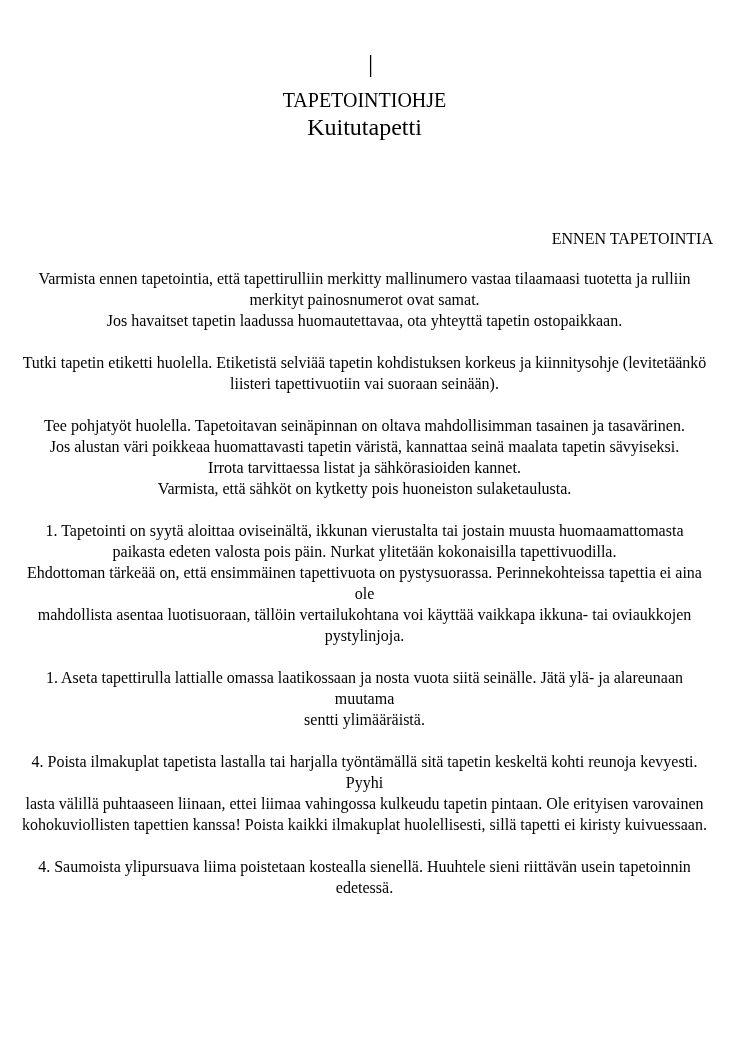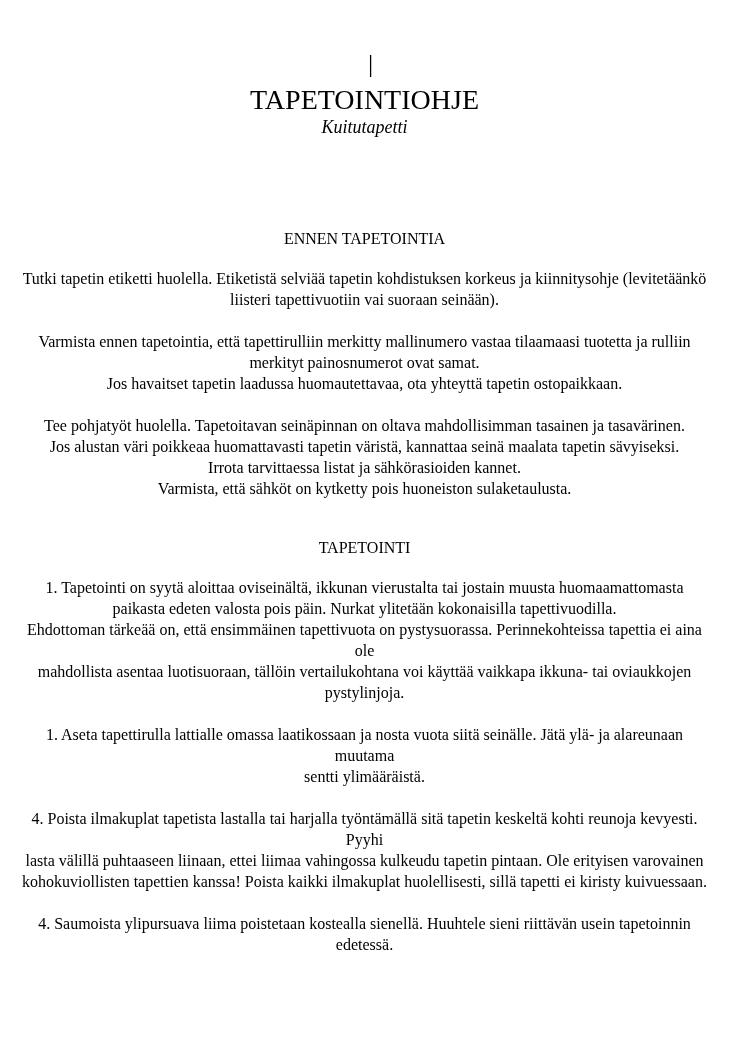--- a/index.html
+++ b/index.html
@@ -22,36 +22,36 @@
     text-align: center;
   }
   .caret-mark {
     font-size: 26px;
     line-height: 28px;
     height: 28px;
     transform: translateX(6px);
     font-weight: normal;
   }
   .doc-title {
-    font-size: 28px;
+    font-size: 20px;
     font-weight: normal;
     line-height: 32px;
     margin: 6px 0 0 0;
   }
   .doc-subtitle {
-    font-size: 18px;
+    font-size: 24px;
     line-height: 22px;
     margin: 0;
-    font-style: italic;
   }
   .section-heading {
     font-size: 16px;
     font-weight: normal;
     line-height: 21px;
     margin: 0 0 19px 0;
+    text-align: right;
   }
   .section-heading.first {
     margin-top: 90px;
   }
   .section-heading.second {
     margin-top: 38px;
   }
   .para {
     font-size: 16px;
     line-height: 21px;
@@ -64,33 +64,32 @@
 
 <main class="page">
 
   <div class="caret-mark">|</div>
 
   <h1 class="doc-title">TAPETOINTIOHJE</h1>
   <div class="doc-subtitle">Kuitutapetti</div>
 
   <section>
     <h2 class="section-heading first">ENNEN TAPETOINTIA</h2>
-    <p class="para">Tutki tapetin etiketti huolella. Etiketistä selviää tapetin kohdistuksen korkeus ja kiinnitysohje (levitetäänkö
-liisteri tapettivuotiin vai suoraan seinään).</p>
     <p class="para">Varmista ennen tapetointia, että tapettirulliin merkitty mallinumero vastaa tilaamaasi tuotetta ja rulliin
 merkityt painosnumerot ovat samat.
 Jos havaitset tapetin laadussa huomautettavaa, ota yhteyttä tapetin ostopaikkaan.</p>
+    <p class="para">Tutki tapetin etiketti huolella. Etiketistä selviää tapetin kohdistuksen korkeus ja kiinnitysohje (levitetäänkö
+liisteri tapettivuotiin vai suoraan seinään).</p>
     <p class="para">Tee pohjatyöt huolella. Tapetoitavan seinäpinnan on oltava mahdollisimman tasainen ja tasavärinen.
 Jos alustan väri poikkeaa huomattavasti tapetin väristä, kannattaa seinä maalata tapetin sävyiseksi.
 Irrota tarvittaessa listat ja sähkörasioiden kannet.
 Varmista, että sähköt on kytketty pois huoneiston sulaketaulusta.</p>
   </section>
 
   <section>
-    <h2 class="section-heading second">TAPETOINTI</h2>
     <p class="para">1. Tapetointi on syytä aloittaa oviseinältä, ikkunan vierustalta tai jostain muusta huomaamattomasta
 paikasta edeten valosta pois päin. Nurkat ylitetään kokonaisilla tapettivuodilla.
 Ehdottoman tärkeää on, että ensimmäinen tapettivuota on pystysuorassa. Perinnekohteissa tapettia ei aina ole
 mahdollista asentaa luotisuoraan, tällöin vertailukohtana voi käyttää vaikkapa ikkuna- tai oviaukkojen
 pystylinjoja.</p>
     <p class="para">1. Aseta tapettirulla lattialle omassa laatikossaan ja nosta vuota siitä seinälle. Jätä ylä- ja alareunaan muutama
 sentti ylimääräistä.</p>
     <p class="para">4. Poista ilmakuplat tapetista lastalla tai harjalla työntämällä sitä tapetin keskeltä kohti reunoja kevyesti. Pyyhi
 lasta välillä puhtaaseen liinaan, ettei liimaa vahingossa kulkeudu tapetin pintaan. Ole erityisen varovainen
 kohokuviollisten tapettien kanssa! Poista kaikki ilmakuplat huolellisesti, sillä tapetti ei kiristy kuivuessaan.</p>

